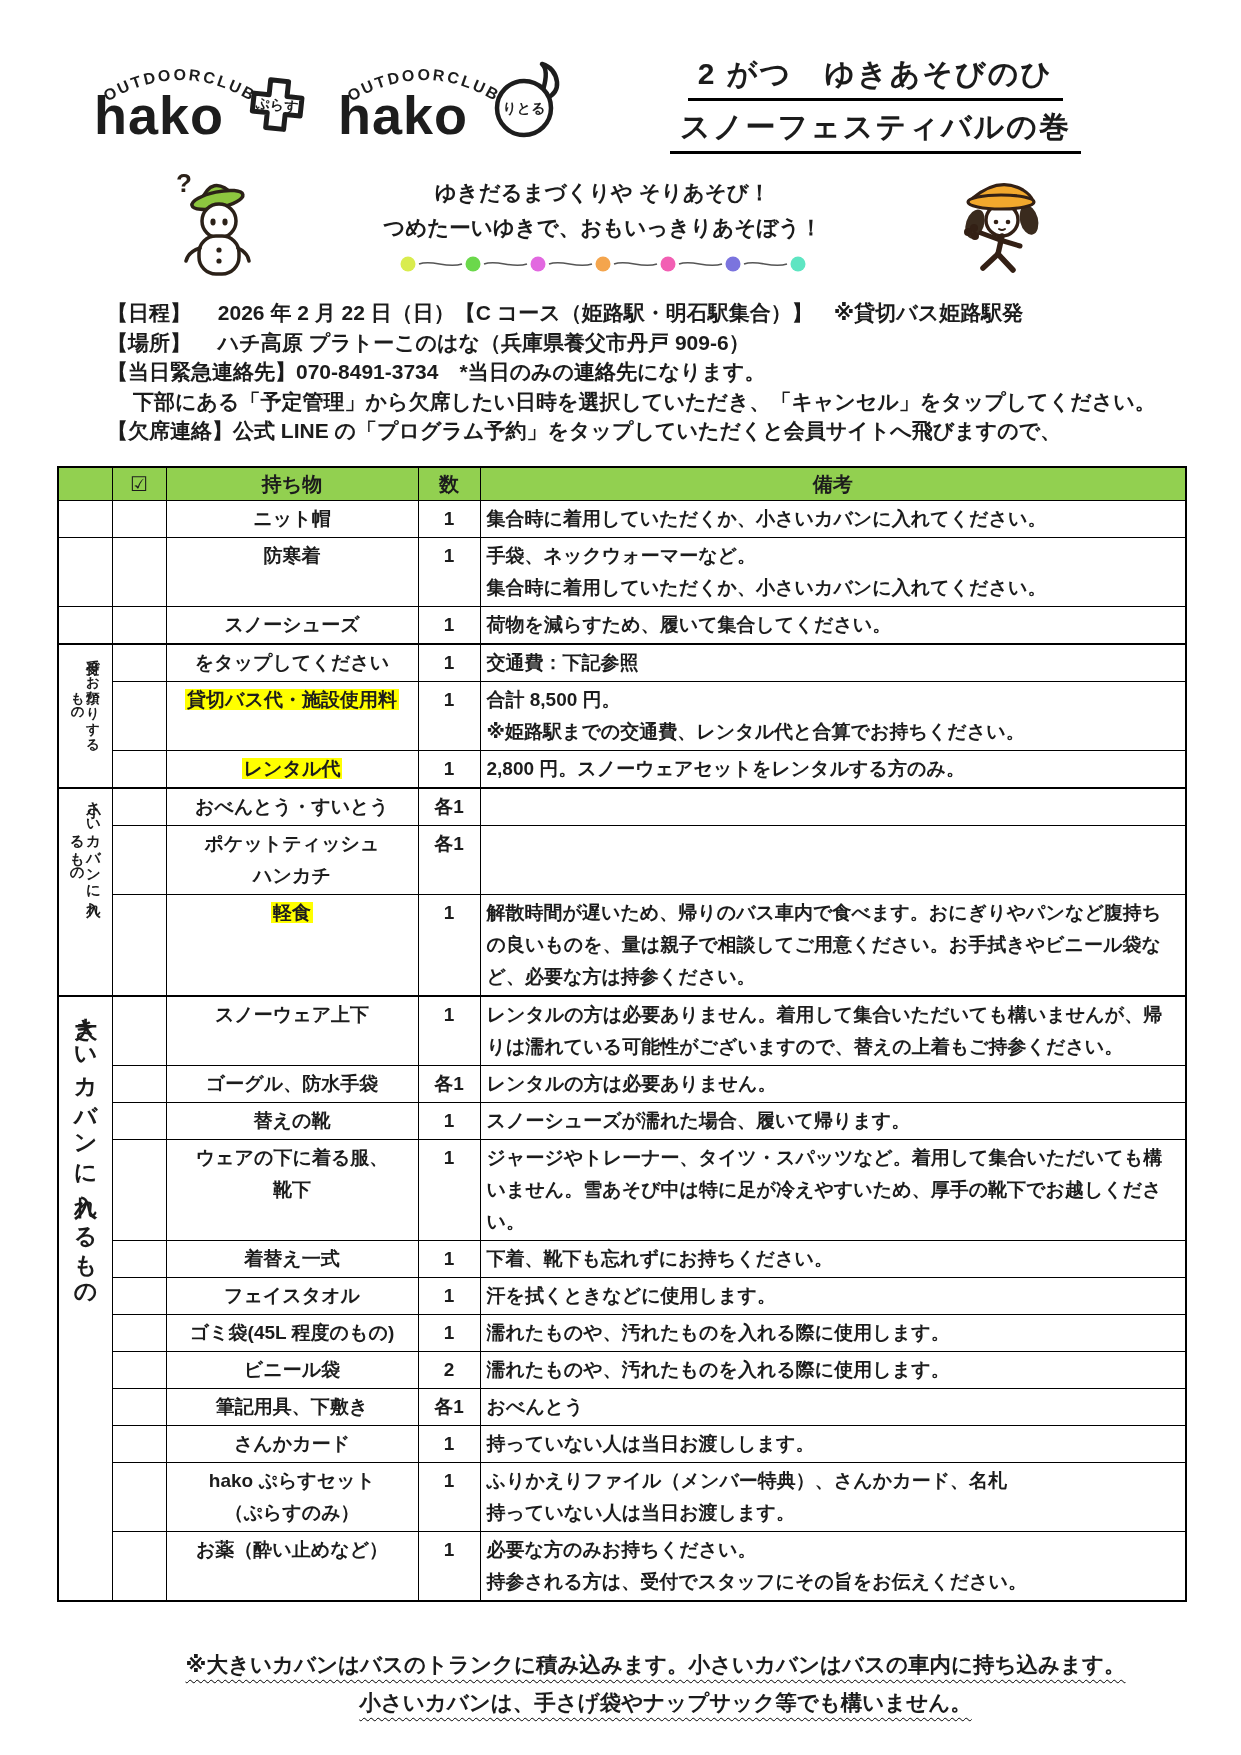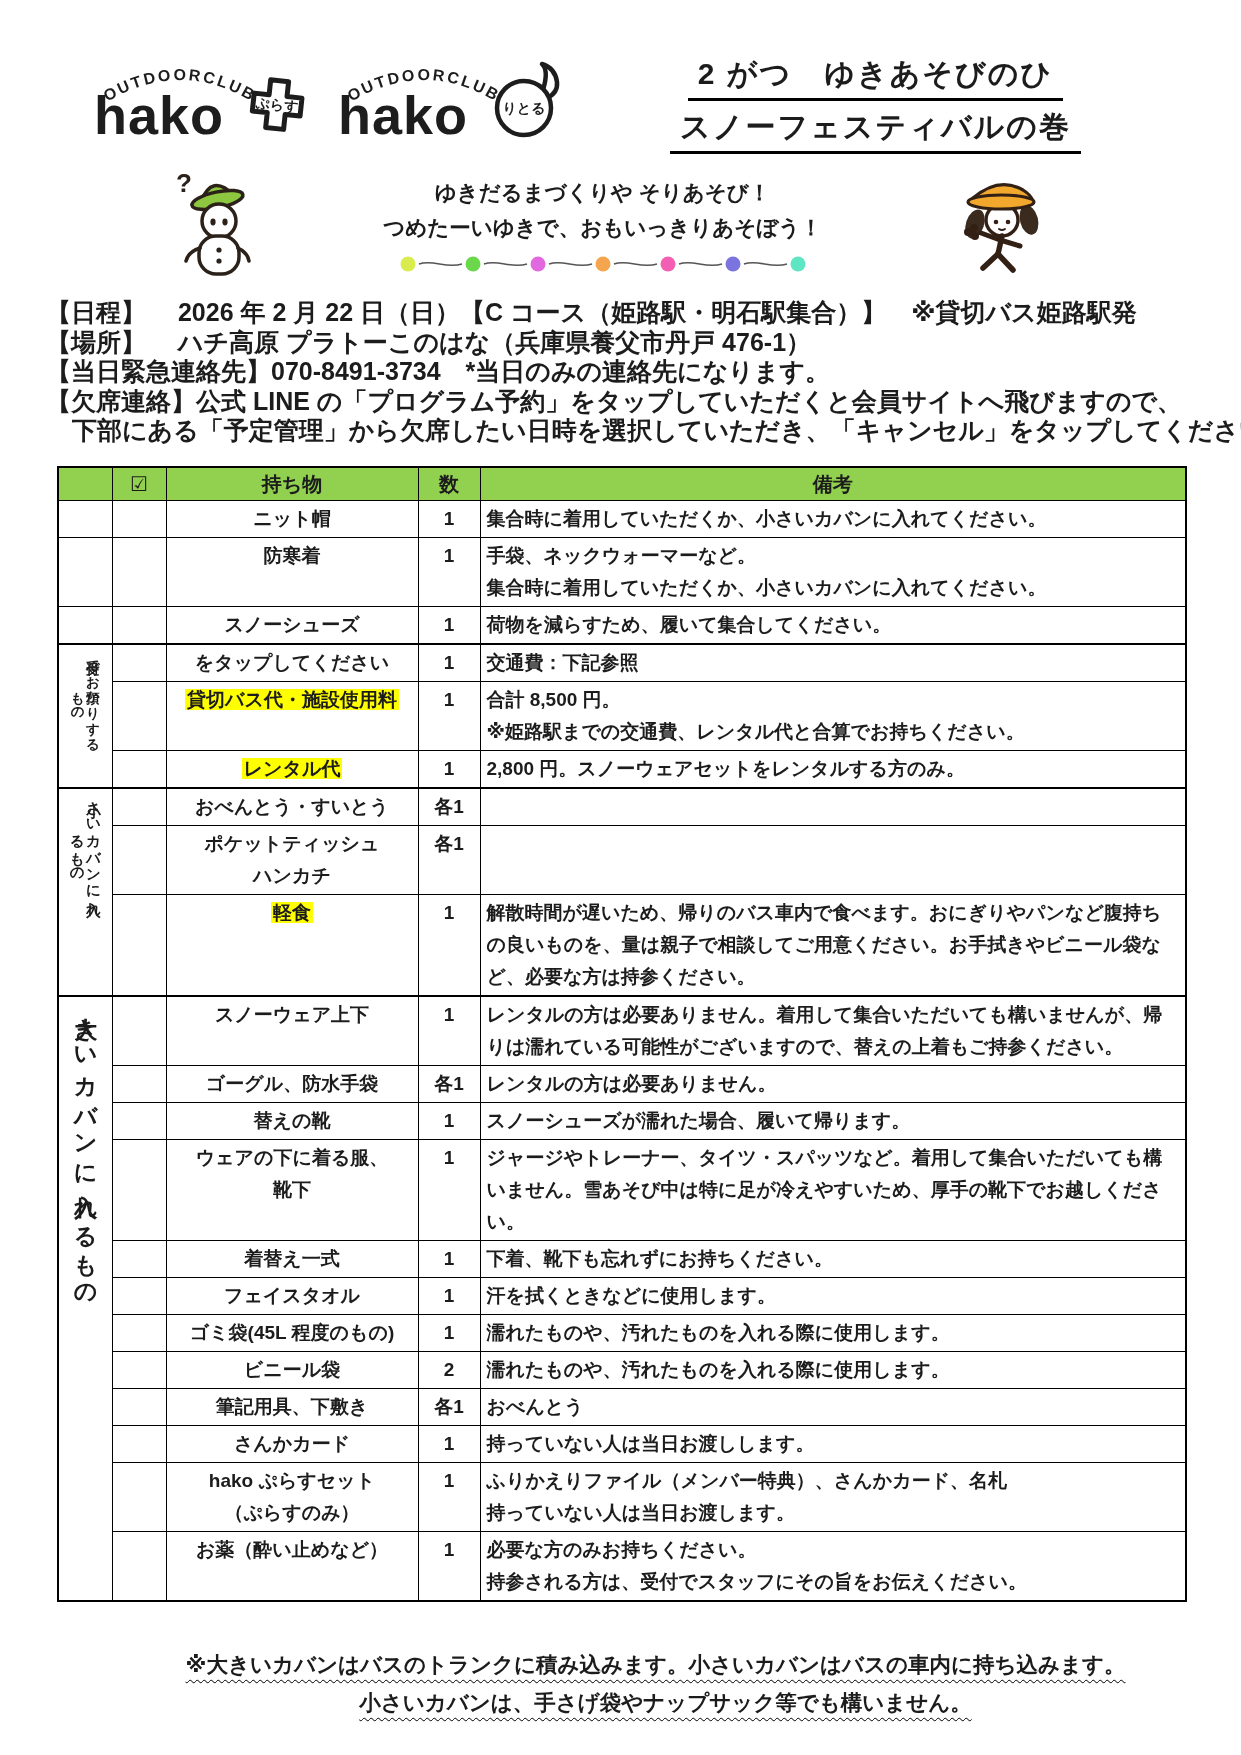--- a/index.html
+++ b/index.html
@@ -16,21 +16,21 @@
   .title-block { text-align:center; padding-top:8px; min-width:380px; }
   .title-line { display:inline-block; font-size:30px; font-weight:bold; letter-spacing:2px; border-bottom:3px solid #000; padding:0 10px 5px; line-height:1.3; margin-bottom:6px; white-space:nowrap;margin-left:32px; }
 
   
   .intro { display:flex; align-items:flex-start; padding:8px 180px 0 172px; }
   .intro-text { flex:1; text-align:center; font-size:21.5px; font-weight:bold; line-height:1.62; padding-top:8px; }
   .intro-line { white-space:nowrap; }
   .divider-wrap { margin-top:4px; }
 
   
-  .details { margin:14px 0 0 46px; font-size:25px; font-weight:bold; line-height:29.5px; }
+  .details { margin:14px 0 0 107px; font-size:21px; font-weight:bold; line-height:29.5px; }
   .detail-line { white-space:nowrap; }
   .detail-line.indent { padding-left:26px; }
 
   
   table.items { border-collapse:collapse; margin:20px 0 0 57px; width:1128px; table-layout:fixed; border:2.5px solid #000; }
   table.items th { background:#92d050; border:1.6px solid #000; font-size:20px; font-weight:bold; padding:2px 0; line-height:28px; }
   table.items td { border:1.4px solid #000; font-size:19px; font-weight:600; vertical-align:top; padding:2px 6px; line-height:32px; white-space:pre-line; overflow:hidden; }
   table.items tr.gstart td { border-top:2.4px solid #000; }
   td.item { padding-left:11px;text-align:center; }
   td.note { padding-left:9px; }
@@ -143,24 +143,24 @@
       <g fill="#332015">
         <circle cx="31" cy="54" r="4"></circle>
           <circle cx="25" cy="58" r="4"></circle>
           <circle cx="32" cy="62" r="4"></circle>
       </g>
     </svg>
   </div>
 
   <div class="details">
       <div class="detail-line">【日程】　 2026 年 2 月 22 日（日）【C コース（姫路駅・明石駅集合）】　※貸切バス姫路駅発</div>
-      <div class="detail-line">【場所】　 ハチ高原 プラトーこのはな（兵庫県養父市丹戸 476-1）</div>
+      <div class="detail-line">【場所】　 ハチ高原 プラトーこのはな（兵庫県養父市丹戸 909-6）</div>
       <div class="detail-line">【当日緊急連絡先】070-8491-3734　*当日のみの連絡先になります。</div>
+      <div class="detail-line indent">下部にある「予定管理」から欠席したい日時を選択していただき、「キャンセル」をタップしてください。</div>
       <div class="detail-line">【欠席連絡】公式 LINE の「プログラム予約」をタップしていただくと会員サイトへ飛びますので、</div>
-      <div class="detail-line indent">下部にある「予定管理」から欠席したい日時を選択していただき、「キャンセル」をタップしてください。</div>
     </div>
 
   <table class="items">
     <colgroup>
       <col style="width:54px">
         <col style="width:54px">
         <col style="width:252px">
         <col style="width:62px">
         <col style="width:706px">
     </colgroup>

